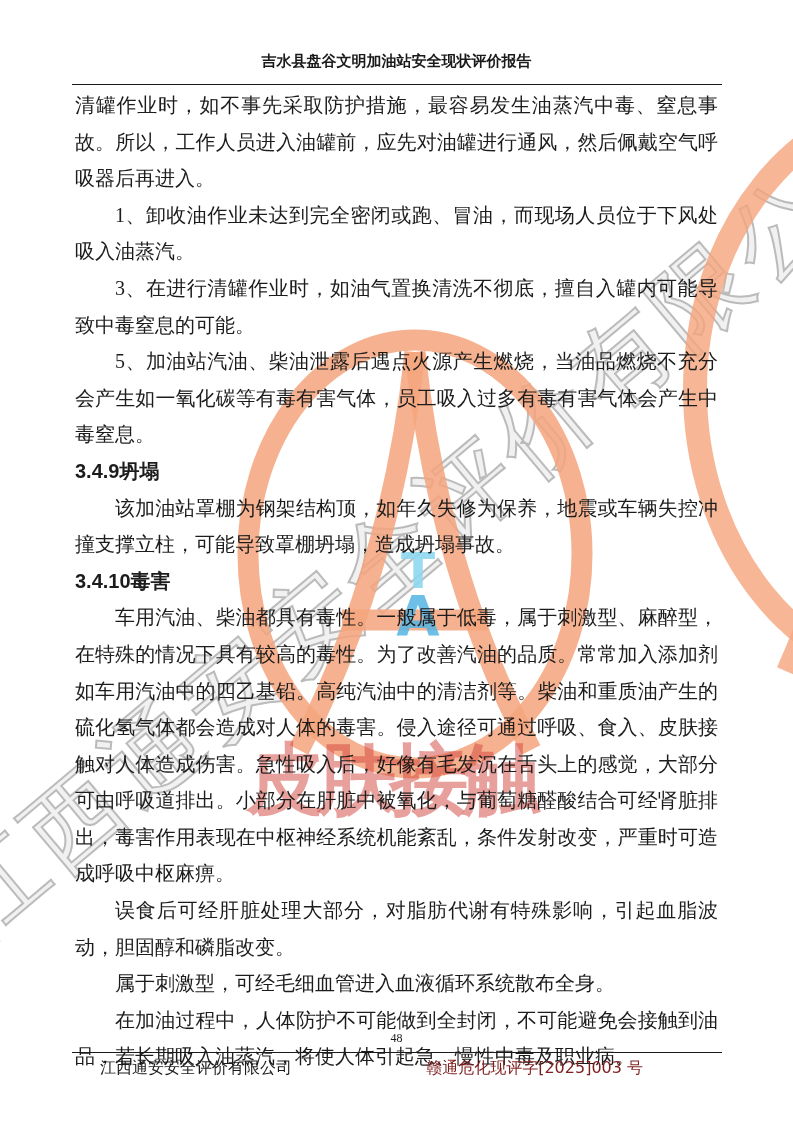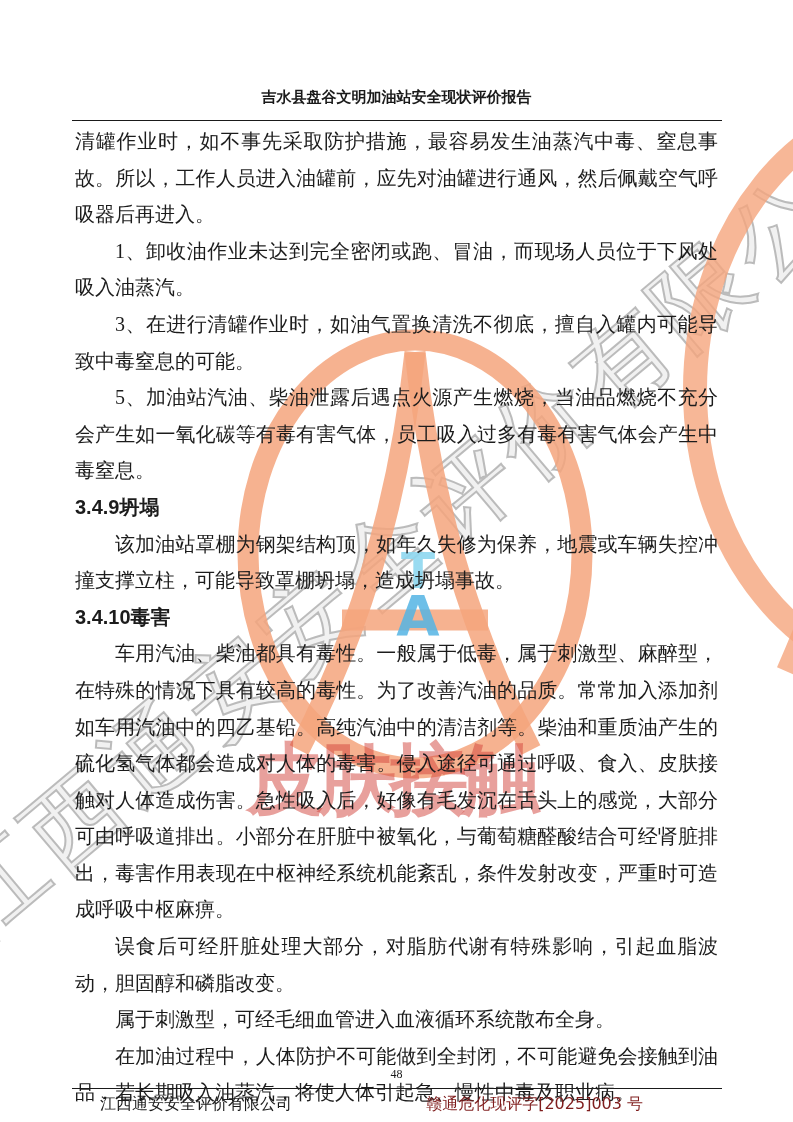--- a/index.html
+++ b/index.html
@@ -27,21 +27,21 @@
   }
   .wm-mono-t{font-size:50px;color:rgba(142,215,240,0.9);display:block;}
   .wm-mono-a{font-size:56px;color:rgba(84,180,228,0.85);display:block;margin-top:-8px;}
   .wm-red{
     position:absolute;left:246px;top:736px;width:300px;
     font-family:"DejaVu Sans","Liberation Sans",sans-serif;
     font-weight:bold;font-size:78px;line-height:86px;letter-spacing:-6px;
     color:rgba(210,65,58,0.5);white-space:nowrap;
   }
   
-  .content{position:absolute;inset:0;z-index:1;margin-top:36px;}
+  .content{position:absolute;inset:0;z-index:1;}
   .doc-header{
     position:absolute;left:0;top:52px;width:100%;text-align:center;
     font-family:"DejaVu Sans","Liberation Sans",sans-serif;
     font-size:15px;font-weight:600;color:#1a1a1a;
   }
   .header-rule{
     position:absolute;left:72px;top:84px;width:650px;height:0;
     border-top:1.6px solid #1a1a1a;
   }
   .doc-body{

